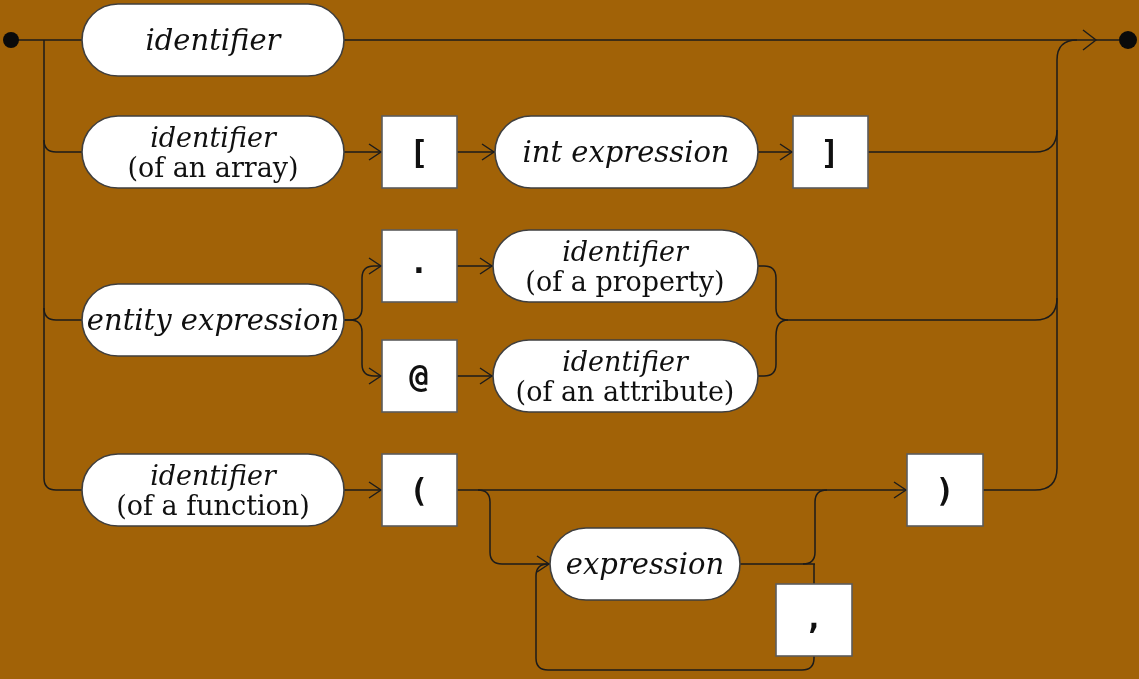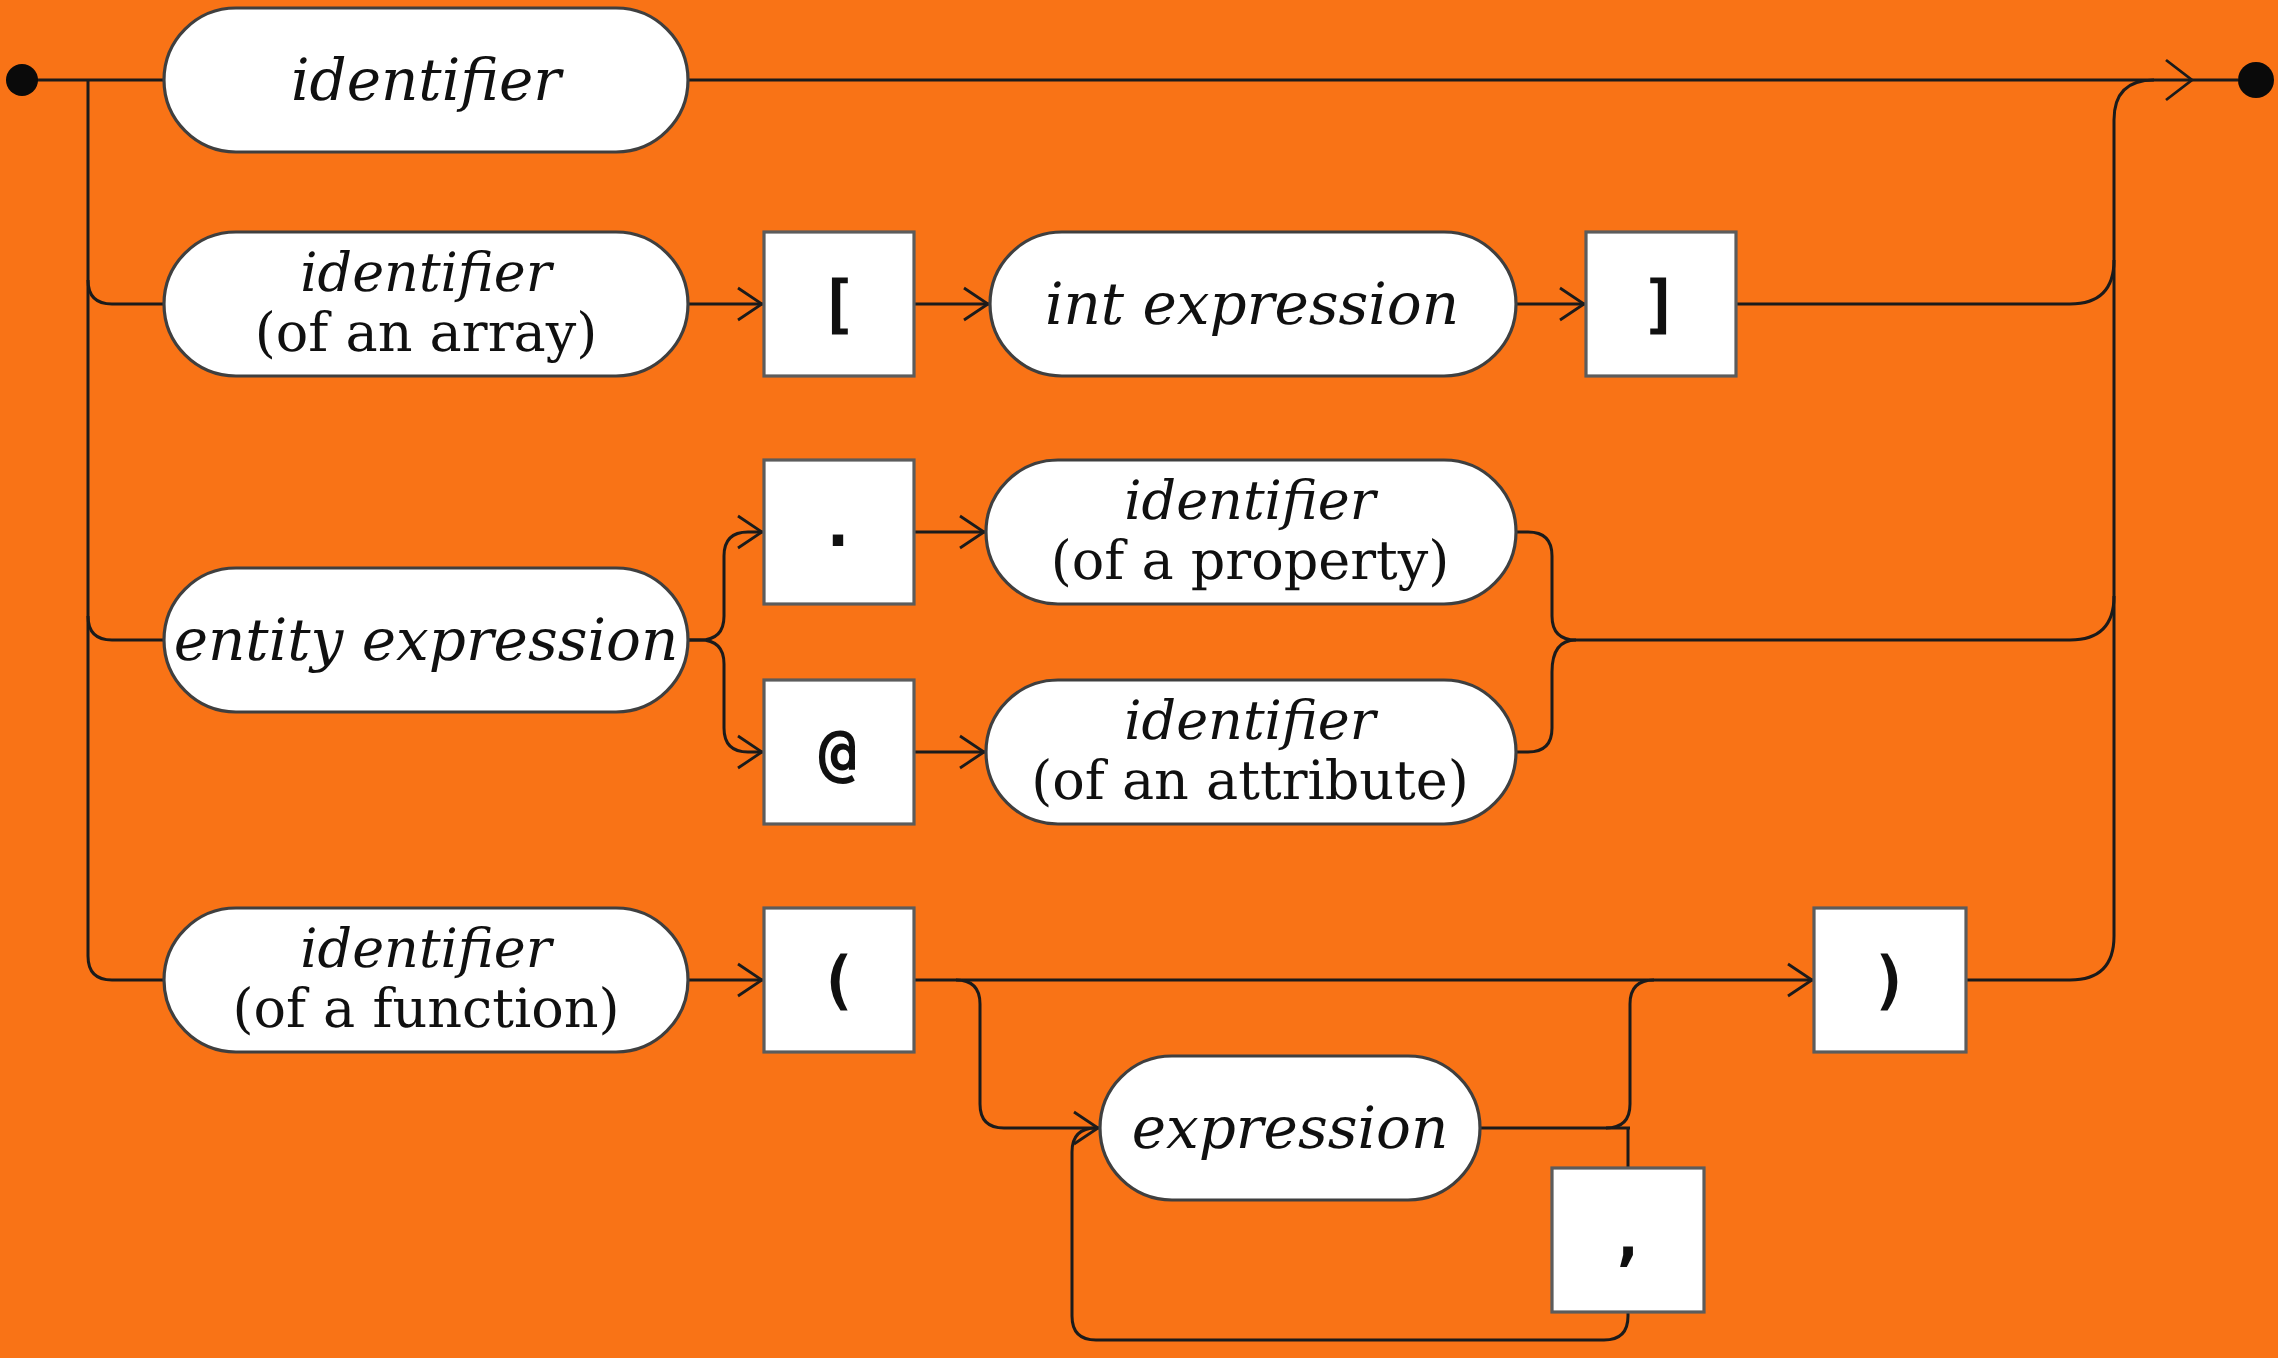--- a/index.html
+++ b/index.html
@@ -7,21 +7,21 @@
     padding: 0;
     background: #ffffff;
     width: 1139px;
     height: 679px;
     overflow: hidden;
   }
   #stage {
     position: relative;
     width: 1139px;
     height: 679px;
-    background: #f97316;
+    background: #a16207;
   }
   svg { display: block; }
   .rail {
     fill: none;
     stroke: #1b1b1b;
     stroke-width: 1.5;
     stroke-linecap: butt;
   }
   .chev {
     fill: none;

